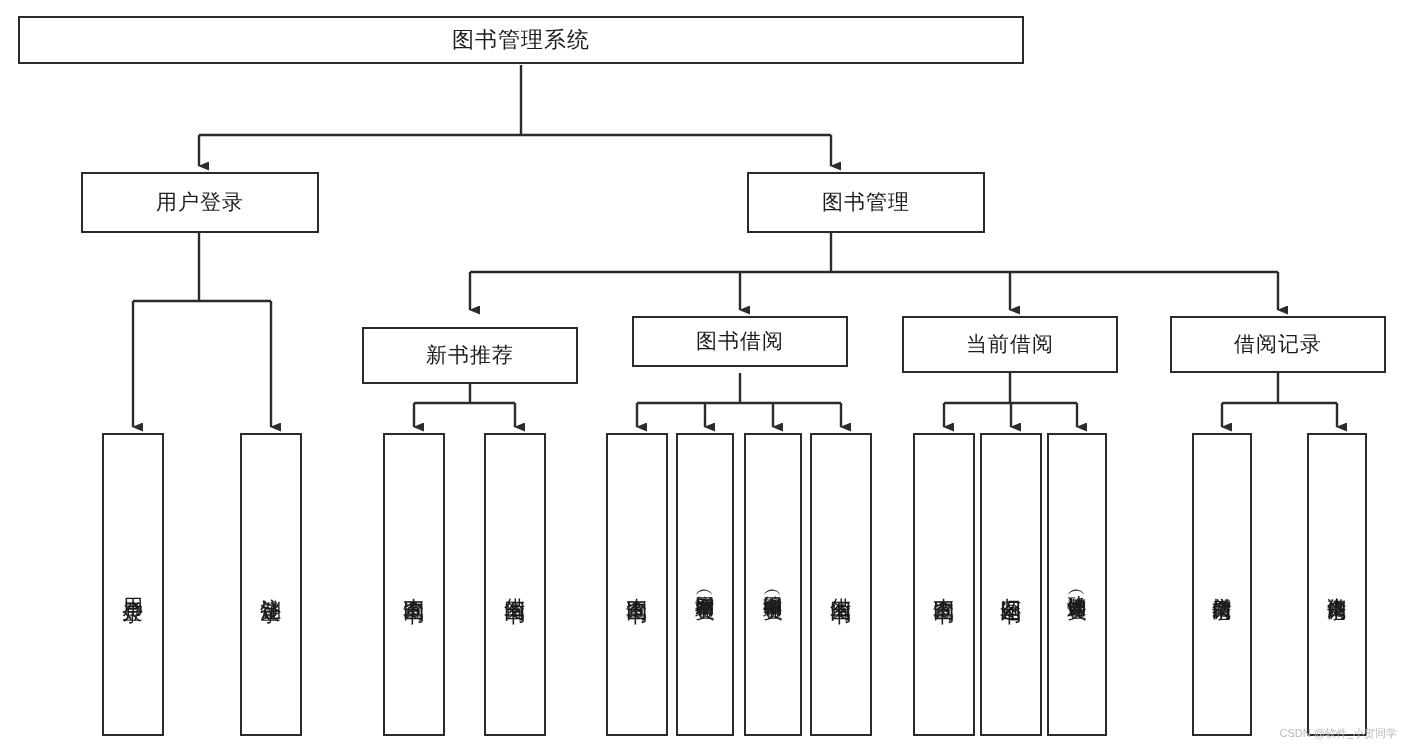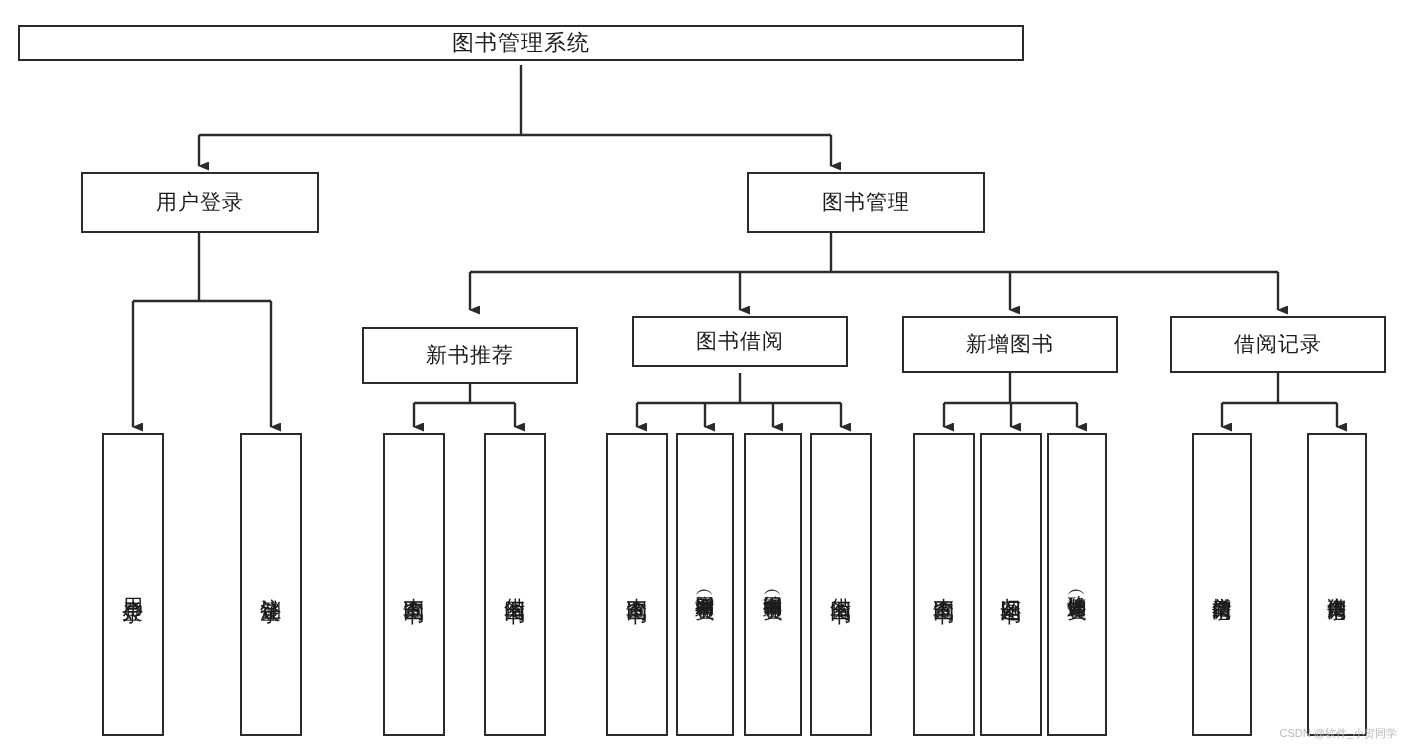--- a/index.html
+++ b/index.html
@@ -127,42 +127,42 @@
       <path d="M1011,403 L1011,427" marker-end="url(#arrowhead)"></path>
       <path d="M1077,403 L1077,427" marker-end="url(#arrowhead)"></path>
 
       <path d="M1278,373 L1278,403"></path>
       <path d="M1222,403 L1337,403"></path>
       <path d="M1222,403 L1222,427" marker-end="url(#arrowhead)"></path>
       <path d="M1337,403 L1337,427" marker-end="url(#arrowhead)"></path>
     </g>
   </svg>
 
-  <div class="node horiz root" style="left:18px; top:25px; width:1006px; height:36px;">
+  <div class="node horiz root" style="left:18px; top:16px; width:1006px; height:48px;">
     <span class="node-label">图书管理系统</span>
   </div>
 
   <div class="node horiz" style="left:81px; top:172px; width:238px; height:61px;">
     <span class="node-label">用户登录</span>
   </div>
 
   <div class="node horiz" style="left:712px; top:172px; width:238px; height:61px;margin-left:35px;">
     <span class="node-label">图书管理</span>
   </div>
 
   <div class="node horiz" style="left:362px; top:316px; width:216px; height:57px;margin-top:11px;">
     <span class="node-label">新书推荐</span>
   </div>
 
   <div class="node horiz" style="left:632px; top:316px; width:216px; height:51px;">
     <span class="node-label">图书借阅</span>
   </div>
 
   <div class="node horiz" style="left:902px; top:316px; width:216px; height:57px;">
-    <span class="node-label">新增图书</span>
+    <span class="node-label">当前借阅</span>
   </div>
 
   <div class="node horiz" style="left:1170px; top:316px; width:216px; height:57px;">
     <span class="node-label">借阅记录</span>
   </div>
 
   <div class="node vert" style="left:102px; top:433px; width:62px; height:303px;">
     <span class="node-label">用户登录</span>
   </div>
 

